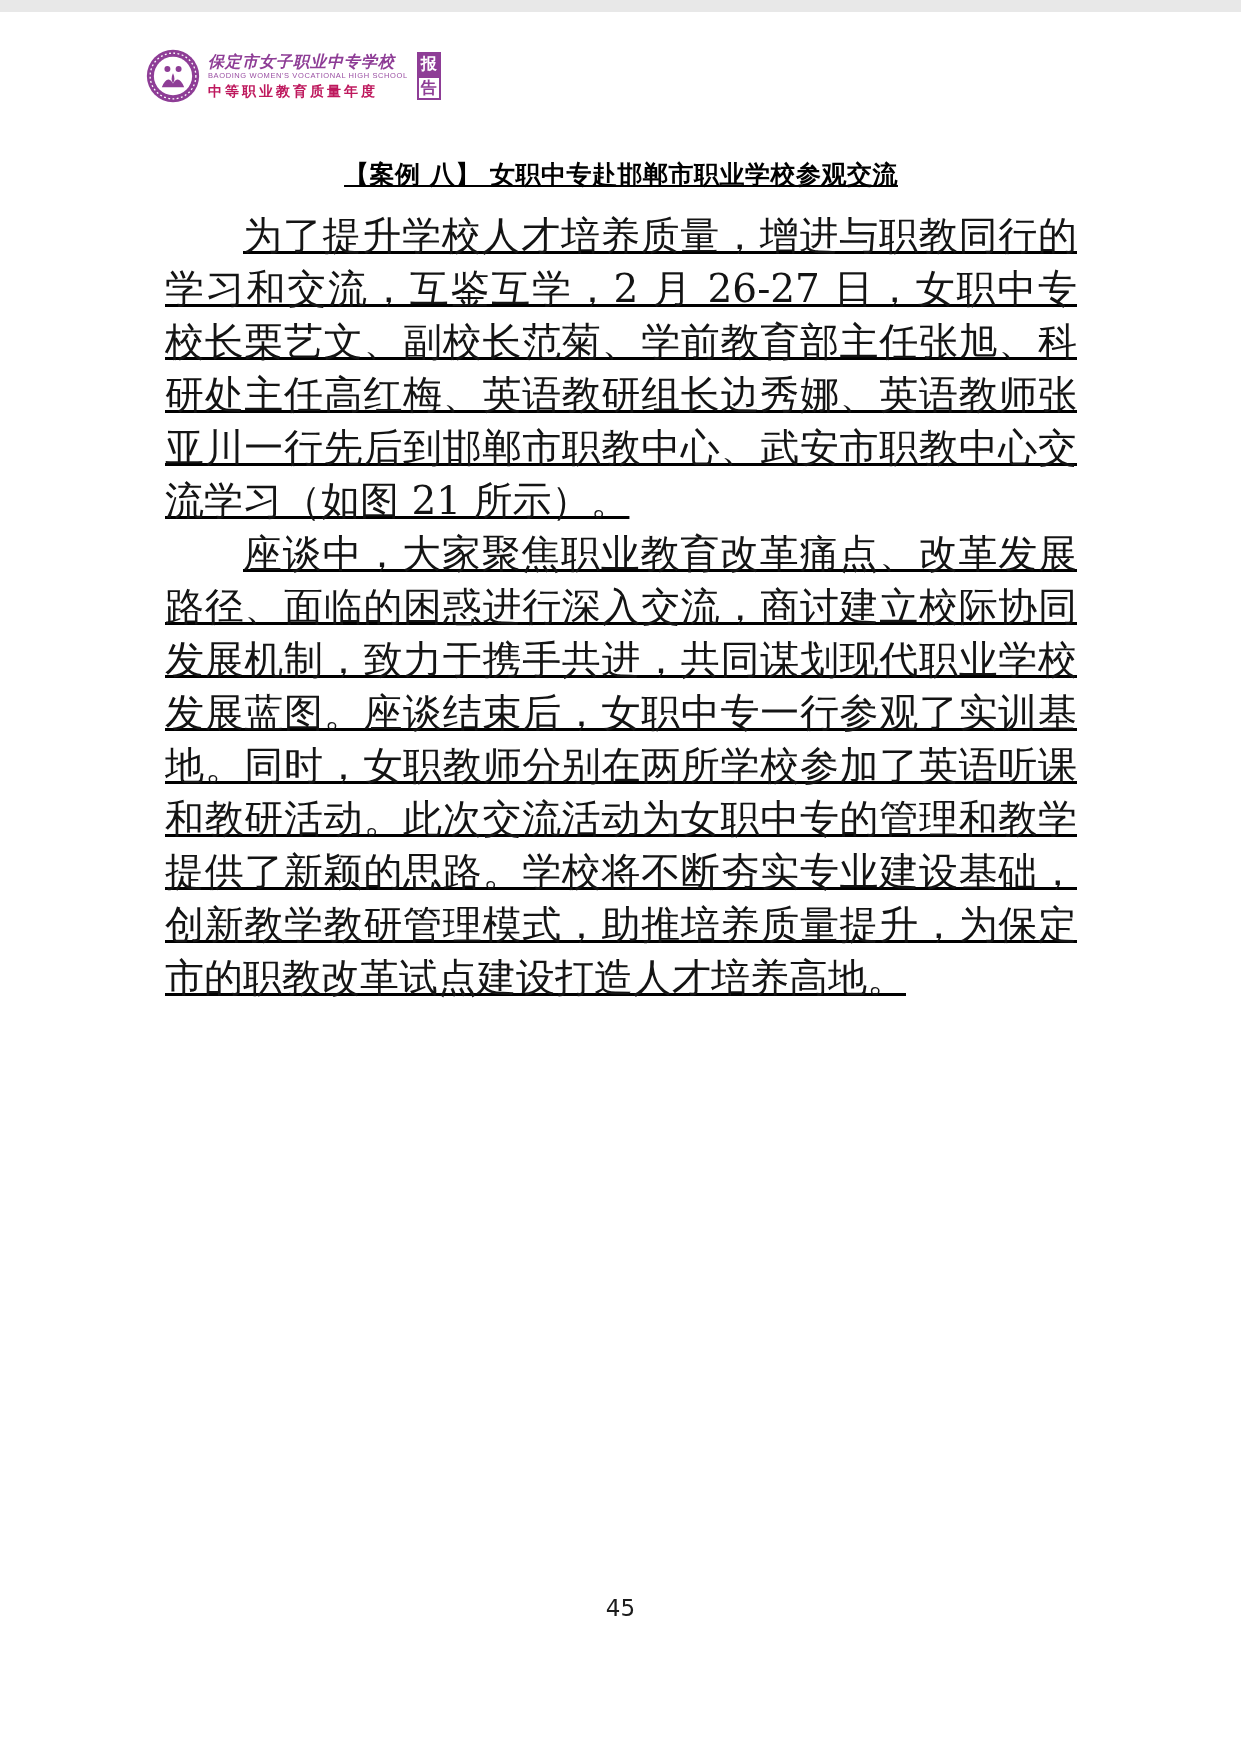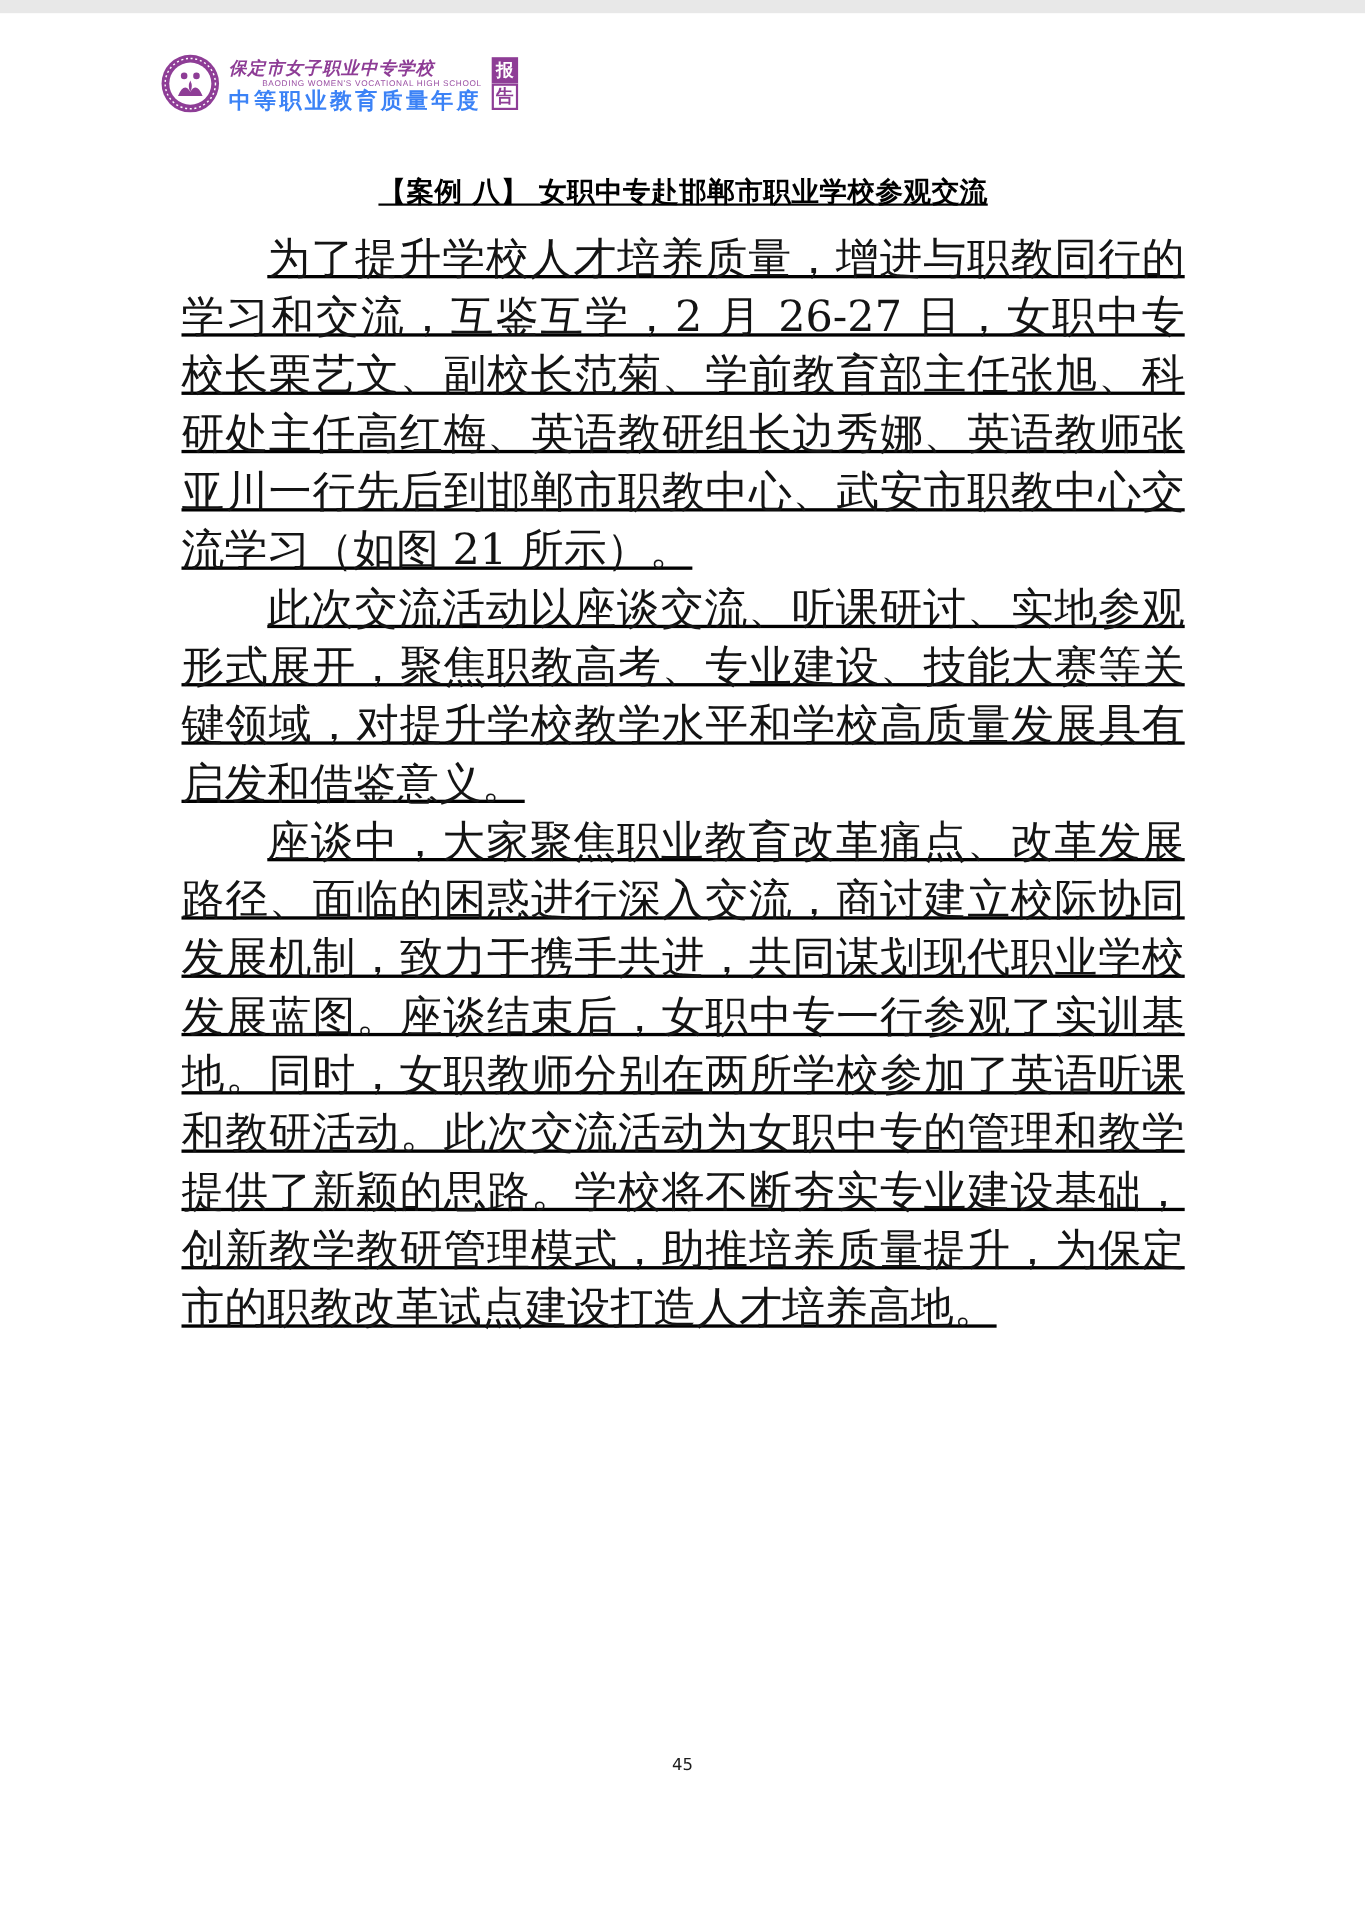--- a/index.html
+++ b/index.html
@@ -36,22 +36,22 @@
   .logo-en {
     font-size: 7.5px;
     color: #9a4fa3;
     letter-spacing: 0.6px;
     white-space: nowrap;
     line-height: 10px;
     font-family: "Liberation Sans", sans-serif;
     text-align: right;
   }
   .logo-series {
-    font-size: 20px;
-    color: #3b82f6;
+    font-size: 14px;
+    color: #be185d;
     letter-spacing: 3px;
     white-space: nowrap;
     line-height: 20px;
     font-weight: bold;
   }
   .report-box {
     display: flex;
     flex-direction: column;
     width: 24px;
     margin-left: 2px;
@@ -104,21 +104,21 @@
     font-family: "DejaVu Serif", "Liberation Serif", serif;
   }
 
   
   .page-number {
     position: absolute;
     top: 1583px;
     left: 0;
     width: 100%;
     text-align: center;
-    font-size: 15px;
+    font-size: 23px;
     color: #1c1c1c;
     font-family: "DejaVu Sans", "Liberation Sans", sans-serif;
   }
 </style>
 </head>
 <body>
 
 <div class="page">
 
   <header class="logo">
@@ -138,21 +138,20 @@
     </div>
     <div class="report-box">
       <span class="report-char-top">报</span>
       <span class="report-char-bottom">告</span>
     </div>
   </header>
 
   <main class="content">
     <h1 class="doc-title">【案例 八】 女职中专赴邯郸市职业学校参观交流</h1>
     <p class="para">为了提升学校人才培养质量，增进与职教同行的学习和交流，互鉴互学，2 月 26-27 日，女职中专校长栗艺文、副校长范菊、学前教育部主任张旭、科研处主任高红梅、英语教研组长边秀娜、英语教师张亚川一行先后到邯郸市职教中心、武安市职教中心交流学习（如图 21 所示）。</p>
-    <p class="para">此次交流活动以座谈交流、听课研讨、实地参观形式展开，聚焦职教高考、专业建设、技能大赛等关键领域，对提升学校教学水平和学校高质量发展具有启发和借鉴意义。</p>
     <p class="para">座谈中，大家聚焦职业教育改革痛点、改革发展路径、面临的困惑进行深入交流，商讨建立校际协同发展机制，致力于携手共进，共同谋划现代职业学校发展蓝图。座谈结束后，女职中专一行参观了实训基地。同时，女职教师分别在两所学校参加了英语听课和教研活动。此次交流活动为女职中专的管理和教学提供了新颖的思路。学校将不断夯实专业建设基础，创新教学教研管理模式，助推培养质量提升，为保定市的职教改革试点建设打造人才培养高地。</p>
   </main>
 
   <footer>
     <div class="page-number">45</div>
   </footer>
 
 </div>
 
 </body></html>

